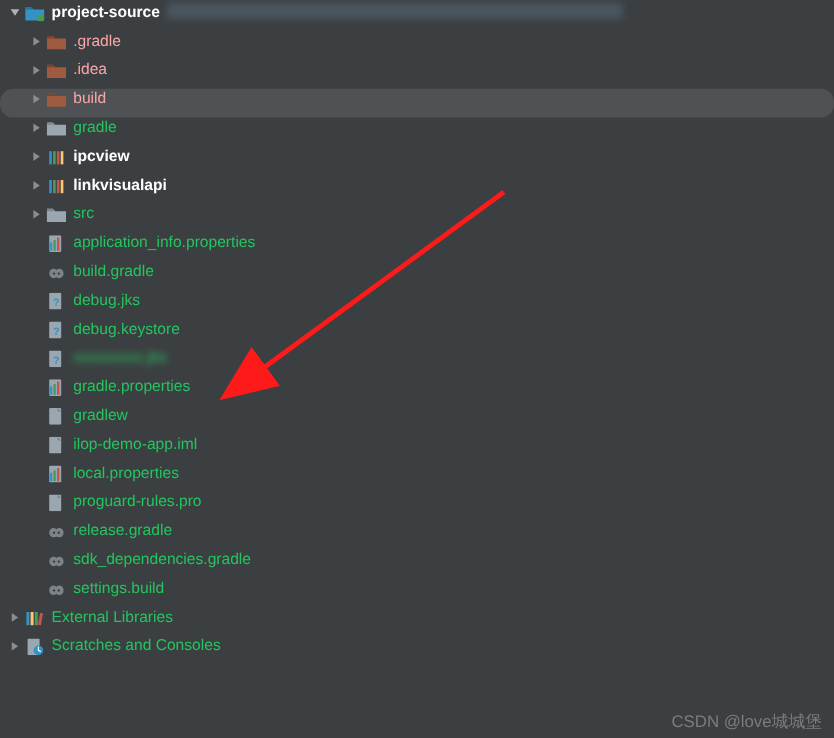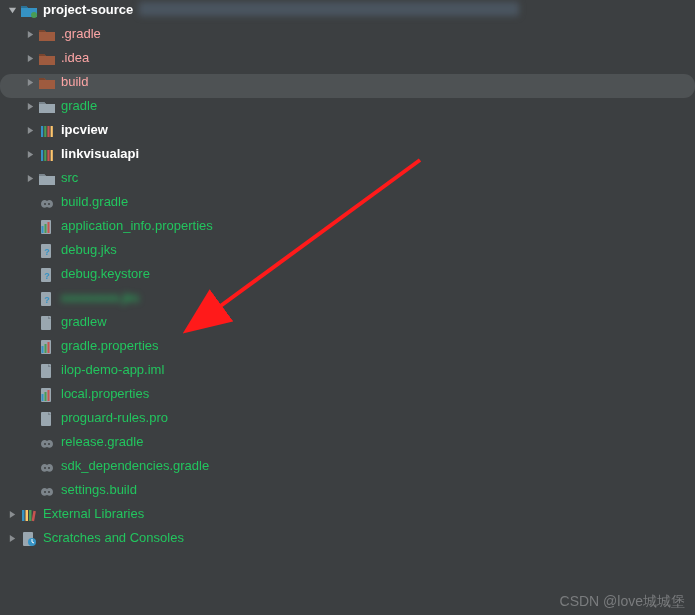--- a/index.html
+++ b/index.html
@@ -193,96 +193,96 @@
             <path d="M0 1 L5 1 L7 3 L0 3 Z" fill="#7b868e"></path>
           </svg>
         </span>
         <span class="label">src</span>
       </div>
       <div class="row">
         <span class="indent" style="width: 18px;"></span>
         <span class="chevron"></span>
         <span class="icon">
           <svg width="16" height="14">
+            <rect x="2" y="0" width="10" height="14" rx="1" fill="#9aa7b0"></rect>
+            <rect x="2.5" y="6" width="2" height="7" fill="#3592c4"></rect>
+            <rect x="5.5" y="4" width="2" height="9" fill="#499c54"></rect>
+            <rect x="8.5" y="2" width="2" height="11" fill="#c75450"></rect>
+          </svg>
+        </span>
+        <span class="label">application_info.properties</span>
+      </div>
+      <div class="row">
+        <span class="indent" style="width: 18px;"></span>
+        <span class="chevron"></span>
+        <span class="icon">
+          <svg width="16" height="14">
             <path d="M2 8 C2 4 6 3 8 5 C10 3 14 4 14 8 C14 11 11 13 8 11 C5 13 2 11 2 8 Z" fill="#7c848a"></path>
             <circle cx="6" cy="8" r="1" fill="#3c3f41"></circle>
             <circle cx="10" cy="8" r="1" fill="#3c3f41"></circle>
           </svg>
         </span>
         <span class="label">build.gradle</span>
       </div>
       <div class="row">
         <span class="indent" style="width: 18px;"></span>
         <span class="chevron"></span>
         <span class="icon">
           <svg width="16" height="14">
             <rect x="2" y="0" width="10" height="14" rx="1" fill="#9aa7b0"></rect>
+            <text x="8" y="11" font-size="9" font-weight="bold" text-anchor="middle" fill="#3592c4">?</text>
+          </svg>
+        </span>
+        <span class="label">debug.jks</span>
+      </div>
+      <div class="row">
+        <span class="indent" style="width: 18px;"></span>
+        <span class="chevron"></span>
+        <span class="icon">
+          <svg width="16" height="14">
+            <rect x="2" y="0" width="10" height="14" rx="1" fill="#9aa7b0"></rect>
+            <text x="8" y="11" font-size="9" font-weight="bold" text-anchor="middle" fill="#3592c4">?</text>
+          </svg>
+        </span>
+        <span class="label">debug.keystore</span>
+      </div>
+      <div class="row">
+        <span class="indent" style="width: 18px;"></span>
+        <span class="chevron"></span>
+        <span class="icon">
+          <svg width="16" height="14">
+            <rect x="2" y="0" width="10" height="14" rx="1" fill="#9aa7b0"></rect>
+            <text x="8" y="11" font-size="9" font-weight="bold" text-anchor="middle" fill="#3592c4">?</text>
+          </svg>
+        </span>
+        <span class="label blur">xxxxxxxxx.jks</span>
+      </div>
+      <div class="row">
+        <span class="indent" style="width: 18px;"></span>
+        <span class="chevron"></span>
+        <span class="icon">
+          <svg width="16" height="14">
+            <rect x="2" y="0" width="10" height="14" rx="1" fill="#9aa7b0"></rect>
             <rect x="2.5" y="6" width="2" height="7" fill="#3592c4"></rect>
             <rect x="5.5" y="4" width="2" height="9" fill="#499c54"></rect>
             <rect x="8.5" y="2" width="2" height="11" fill="#c75450"></rect>
           </svg>
         </span>
-        <span class="label">application_info.properties</span>
-      </div>
-      <div class="row">
-        <span class="indent" style="width: 18px;"></span>
-        <span class="chevron"></span>
-        <span class="icon">
-          <svg width="16" height="14">
-            <rect x="2" y="0" width="10" height="14" rx="1" fill="#9aa7b0"></rect>
-            <text x="8" y="11" font-size="9" font-weight="bold" text-anchor="middle" fill="#3592c4">?</text>
-          </svg>
-        </span>
-        <span class="label">debug.jks</span>
-      </div>
-      <div class="row">
-        <span class="indent" style="width: 18px;"></span>
-        <span class="chevron"></span>
-        <span class="icon">
-          <svg width="16" height="14">
-            <rect x="2" y="0" width="10" height="14" rx="1" fill="#9aa7b0"></rect>
-            <text x="8" y="11" font-size="9" font-weight="bold" text-anchor="middle" fill="#3592c4">?</text>
-          </svg>
-        </span>
-        <span class="label">debug.keystore</span>
-      </div>
-      <div class="row">
-        <span class="indent" style="width: 18px;"></span>
-        <span class="chevron"></span>
-        <span class="icon">
-          <svg width="16" height="14">
-            <rect x="2" y="0" width="10" height="14" rx="1" fill="#9aa7b0"></rect>
-            <text x="8" y="11" font-size="9" font-weight="bold" text-anchor="middle" fill="#3592c4">?</text>
-          </svg>
-        </span>
-        <span class="label blur">xxxxxxxxx.jks</span>
+        <span class="label">gradle.properties</span>
       </div>
       <div class="row">
         <span class="indent" style="width: 18px;"></span>
         <span class="chevron"></span>
         <span class="icon">
           <svg width="16" height="14">
             <rect x="2" y="0" width="10" height="14" rx="1" fill="#9aa7b0"></rect>
             <path d="M9 0 L12 3 L9 3 Z" fill="#7b868e"></path>
           </svg>
         </span>
         <span class="label">gradlew</span>
-      </div>
-      <div class="row">
-        <span class="indent" style="width: 18px;"></span>
-        <span class="chevron"></span>
-        <span class="icon">
-          <svg width="16" height="14">
-            <rect x="2" y="0" width="10" height="14" rx="1" fill="#9aa7b0"></rect>
-            <rect x="2.5" y="6" width="2" height="7" fill="#3592c4"></rect>
-            <rect x="5.5" y="4" width="2" height="9" fill="#499c54"></rect>
-            <rect x="8.5" y="2" width="2" height="11" fill="#c75450"></rect>
-          </svg>
-        </span>
-        <span class="label">gradle.properties</span>
       </div>
       <div class="row">
         <span class="indent" style="width: 18px;"></span>
         <span class="chevron"></span>
         <span class="icon">
           <svg width="16" height="14">
             <rect x="2" y="0" width="10" height="14" rx="1" fill="#9aa7b0"></rect>
             <path d="M9 0 L12 3 L9 3 Z" fill="#7b868e"></path>
           </svg>
         </span>

